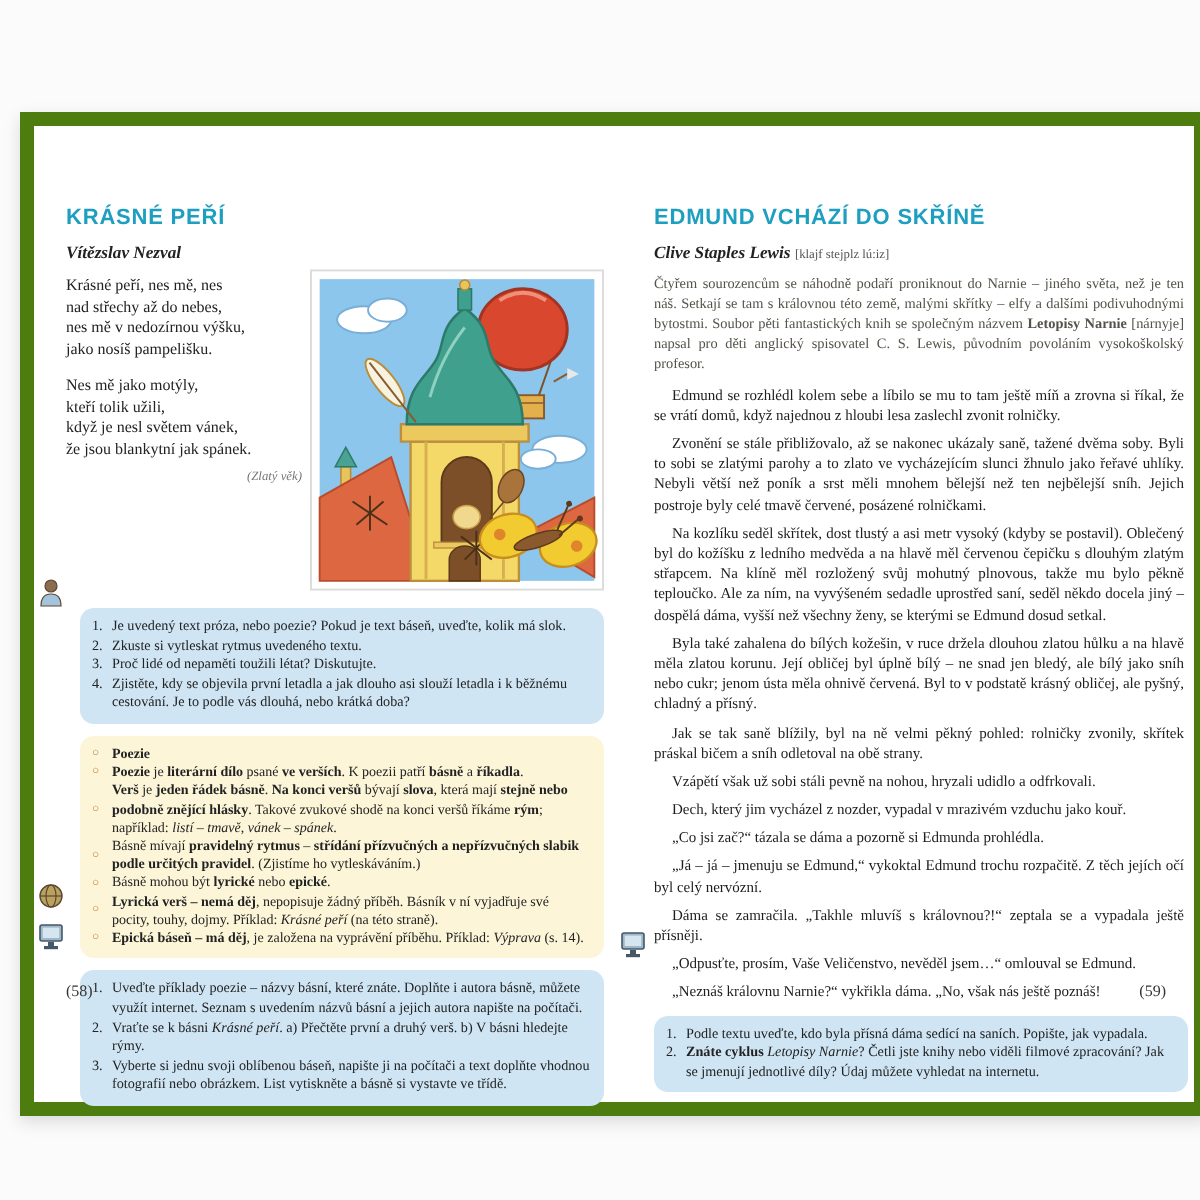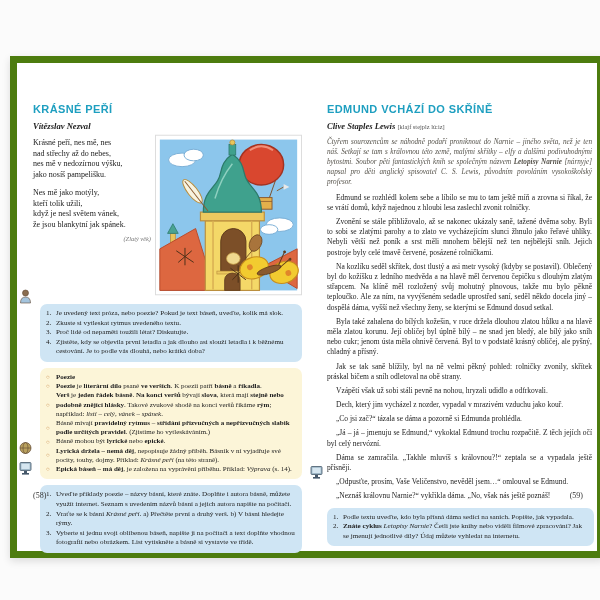--- a/index.html
+++ b/index.html
@@ -23,21 +23,21 @@
   .box{border-radius:7px;padding:5px 7px 5px 6px;margin:6px 0 0 7px;}
   .box.blue{background:#cfe5f4;}
   .box.yellow{background:#fcf5d8;}
   .qlist{margin:0;padding:0;list-style:none;font-size:7.1px;line-height:1.35;color:#222;}
   .qlist li{display:flex;}
   .qlist .n{flex:none;width:10px;}
   .blist{margin:0;padding:0;list-style:none;font-size:7px;line-height:1.32;color:#222;}
   .blist li{display:flex;align-items:center;}
   .blist .dot{flex:none;width:10px;color:#c07830;font-size:6px;line-height:1.5;}
   
-  .intro{font-size:7.2px;line-height:1.38;font-style:italic;color:#55524a;
+  .intro{font-size:7.2px;line-height:1.38;color:#55524a;
     text-align:justify;margin:0 2px 5px 0;}
   .story p{font-size:7.5px;line-height:1.36;margin:4px 2px 0 0;text-indent:9px;
     text-align:justify;color:#1d1d1d;}
   .pagenum{position:absolute;top:428px;font-size:8px;color:#333;}
   .pagenum.l{left:16px;} .pagenum.r{right:14px;}
   .margin-icon{position:absolute;width:13px;height:15px;}
 </style>
 </head>
 <body>
 
@@ -170,33 +170,33 @@
           <li>
           <span class="dot">○</span>
           <span><b>Poezie</b></span>
         </li>
           <li>
           <span class="dot">○</span>
           <span><b>Poezie</b> je <b>literární dílo</b> psané <b>ve verších</b>. K poezii patří <b>básně</b> a <b>říkadla</b>.</span>
         </li>
           <li>
           <span class="dot">○</span>
-          <span><b>Verš</b> je <b>jeden řádek básně</b>. <b>Na konci veršů</b> bývají <b>slova</b>, která mají <b>stejně nebo podobně znějící hlásky</b>. Takové zvukové shodě na konci veršů říkáme <b>rým</b>; například: <i>listí – celý</i>, <i>vánek – spánek</i>.</span>
+          <span><b>Verš</b> je <b>jeden řádek básně</b>. <b>Na konci veršů</b> bývají <b>slova</b>, která mají <b>stejně nebo podobně znějící hlásky</b>. Takové zvukové shodě na konci veršů říkáme <b>rým</b>; například: <i>listí – tmavě</i>, <i>vánek – spánek</i>.</span>
         </li>
           <li>
           <span class="dot">○</span>
           <span>Básně mívají <b>pravidelný rytmus</b> – <b>střídání přízvučných a nepřízvučných slabik podle určitých pravidel</b>. (Zjistíme ho vytleskáváním.)</span>
         </li>
           <li>
           <span class="dot">○</span>
           <span>Básně mohou být <b>lyrické</b> nebo <b>epické</b>.</span>
         </li>
           <li>
           <span class="dot">○</span>
-          <span><b>Lyrická držela – nemá děj</b>, nepopisuje žádný příběh. Básník v ní vyjadřuje své pocity, touhy, dojmy. Příklad: <i>Krásné peří</i> (na této straně).</span>
+          <span><b>Lyrická verš – nemá děj</b>, nepopisuje žádný příběh. Básník v ní vyjadřuje své pocity, touhy, dojmy. Příklad: <i>Krásné peří</i> (na této straně).</span>
         </li>
           <li>
           <span class="dot">○</span>
           <span><b>Epická báseň – má děj</b>, je založena na vyprávění příběhu. Příklad: <i>Výprava</i> (s. 14).</span>
         </li>
         </ul>
     </div>
 
     <div class="box blue">
       <ol class="qlist">

